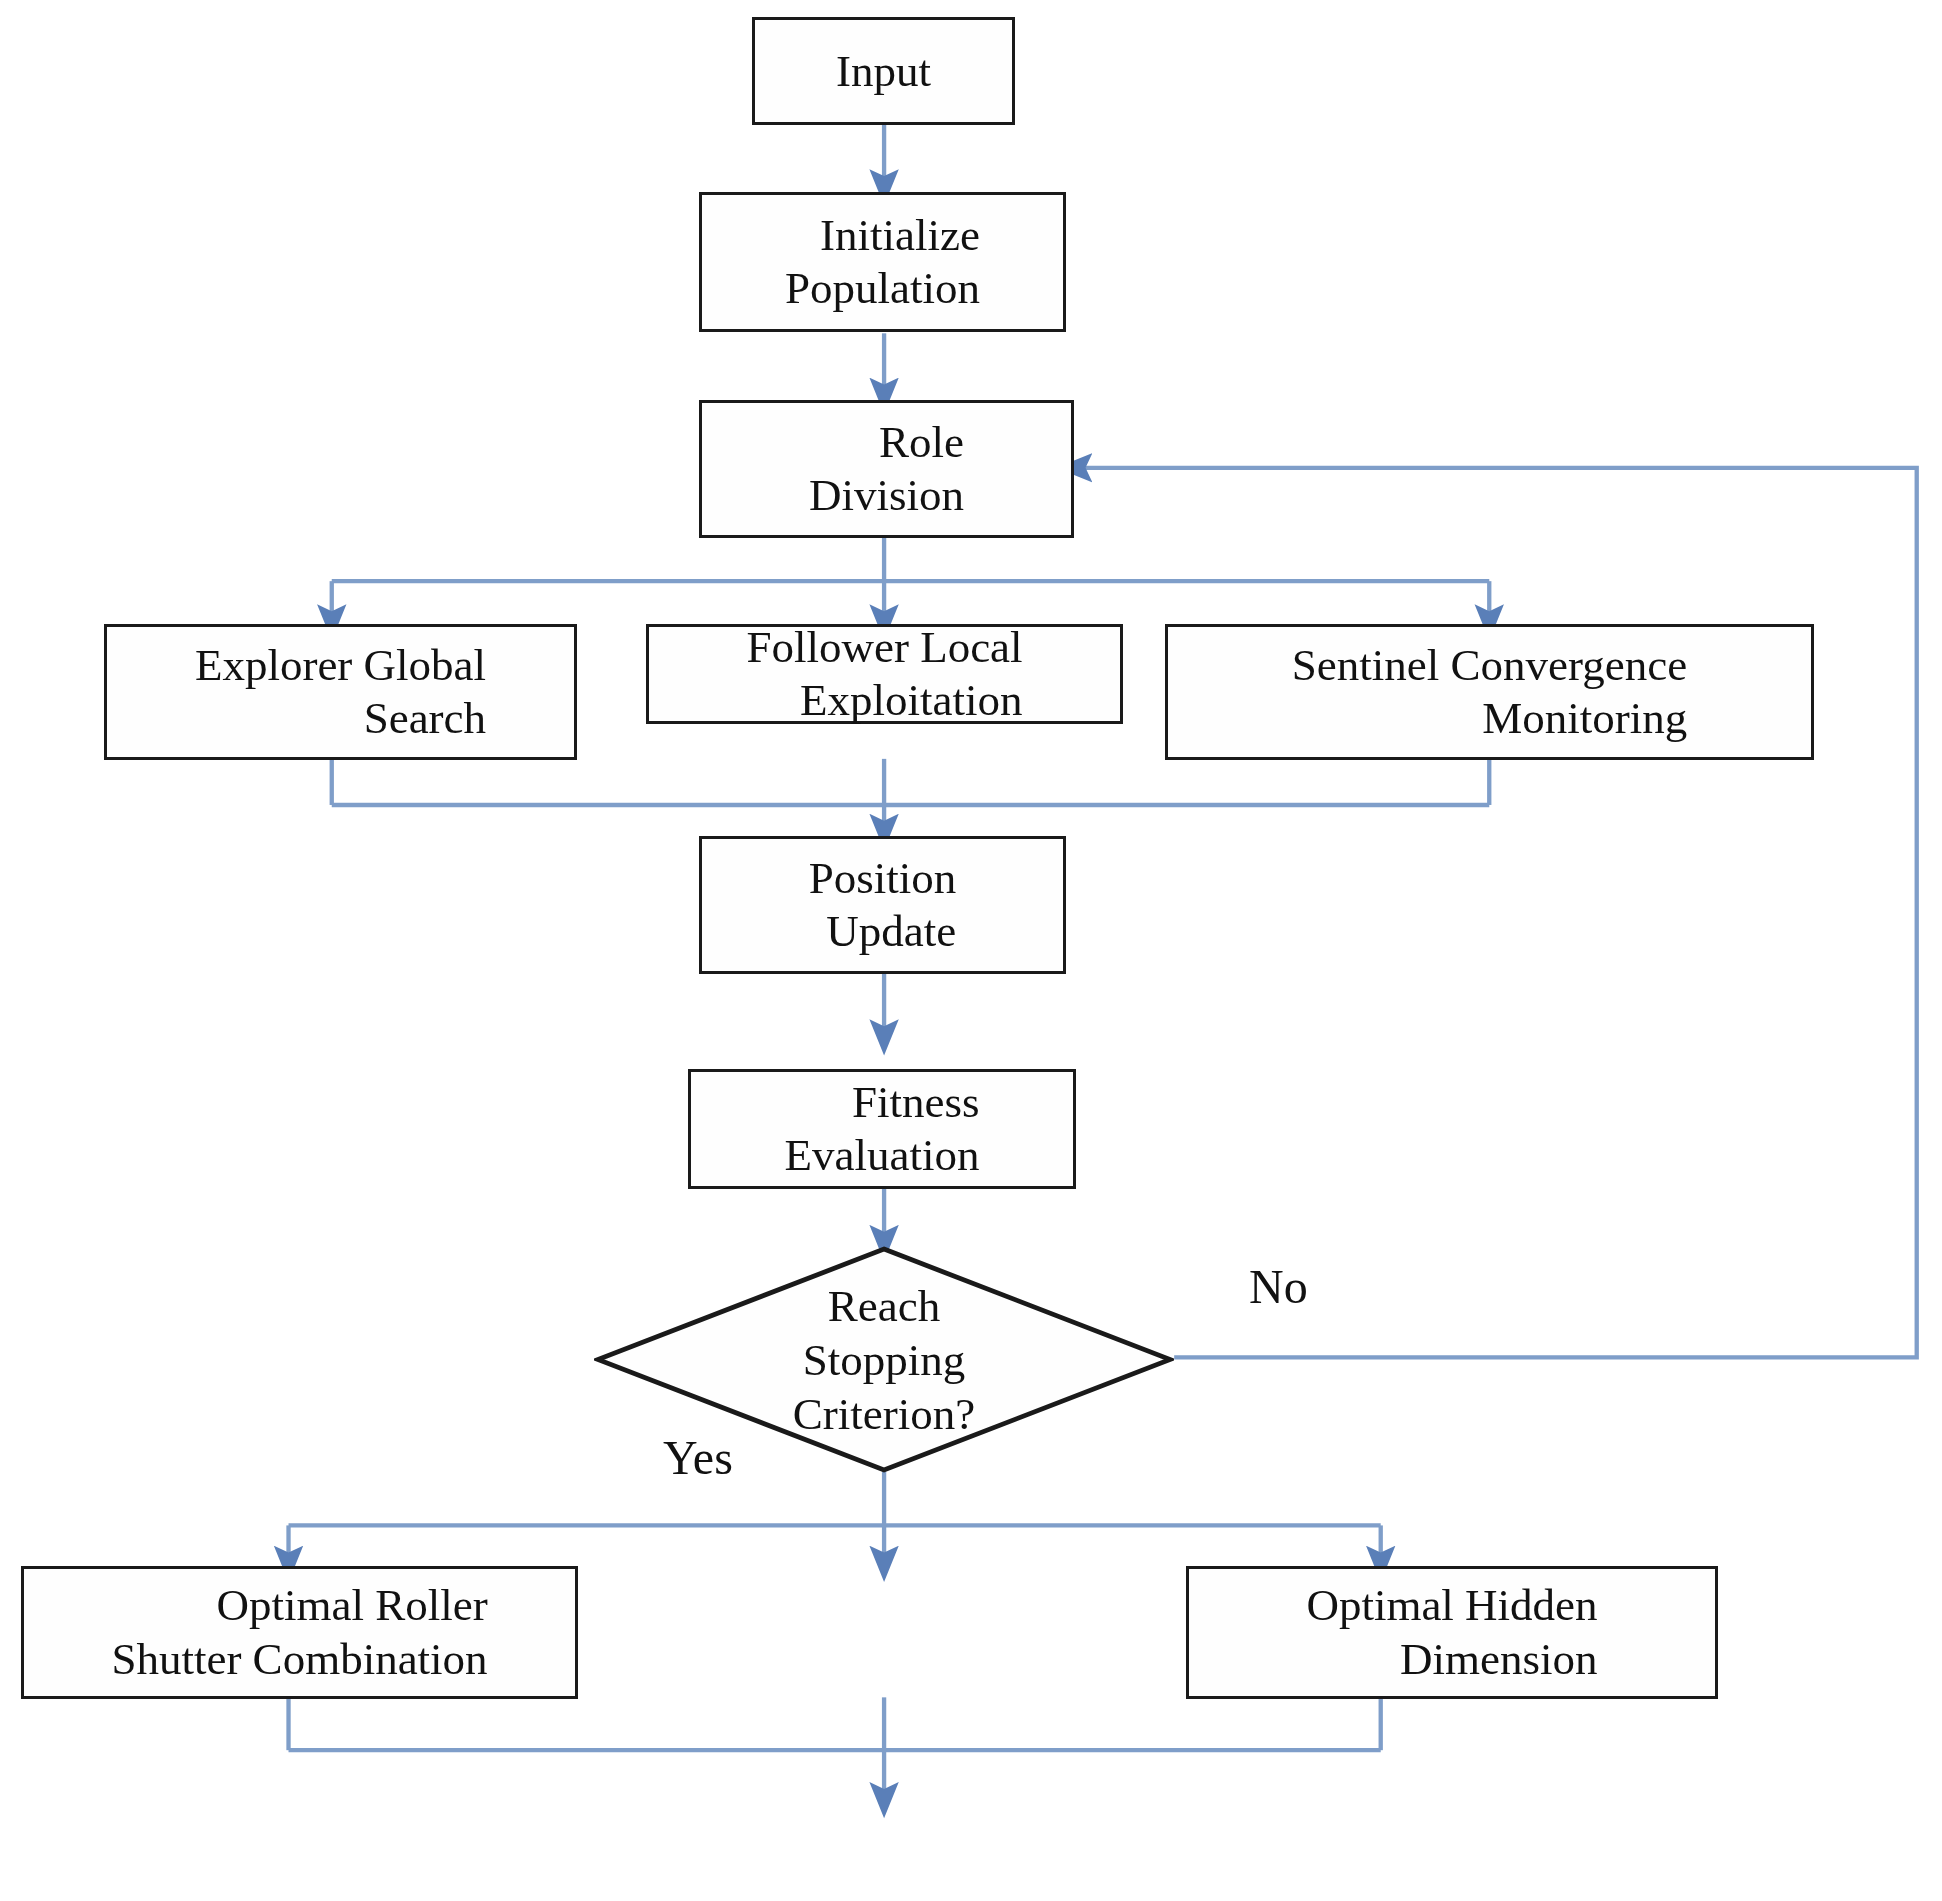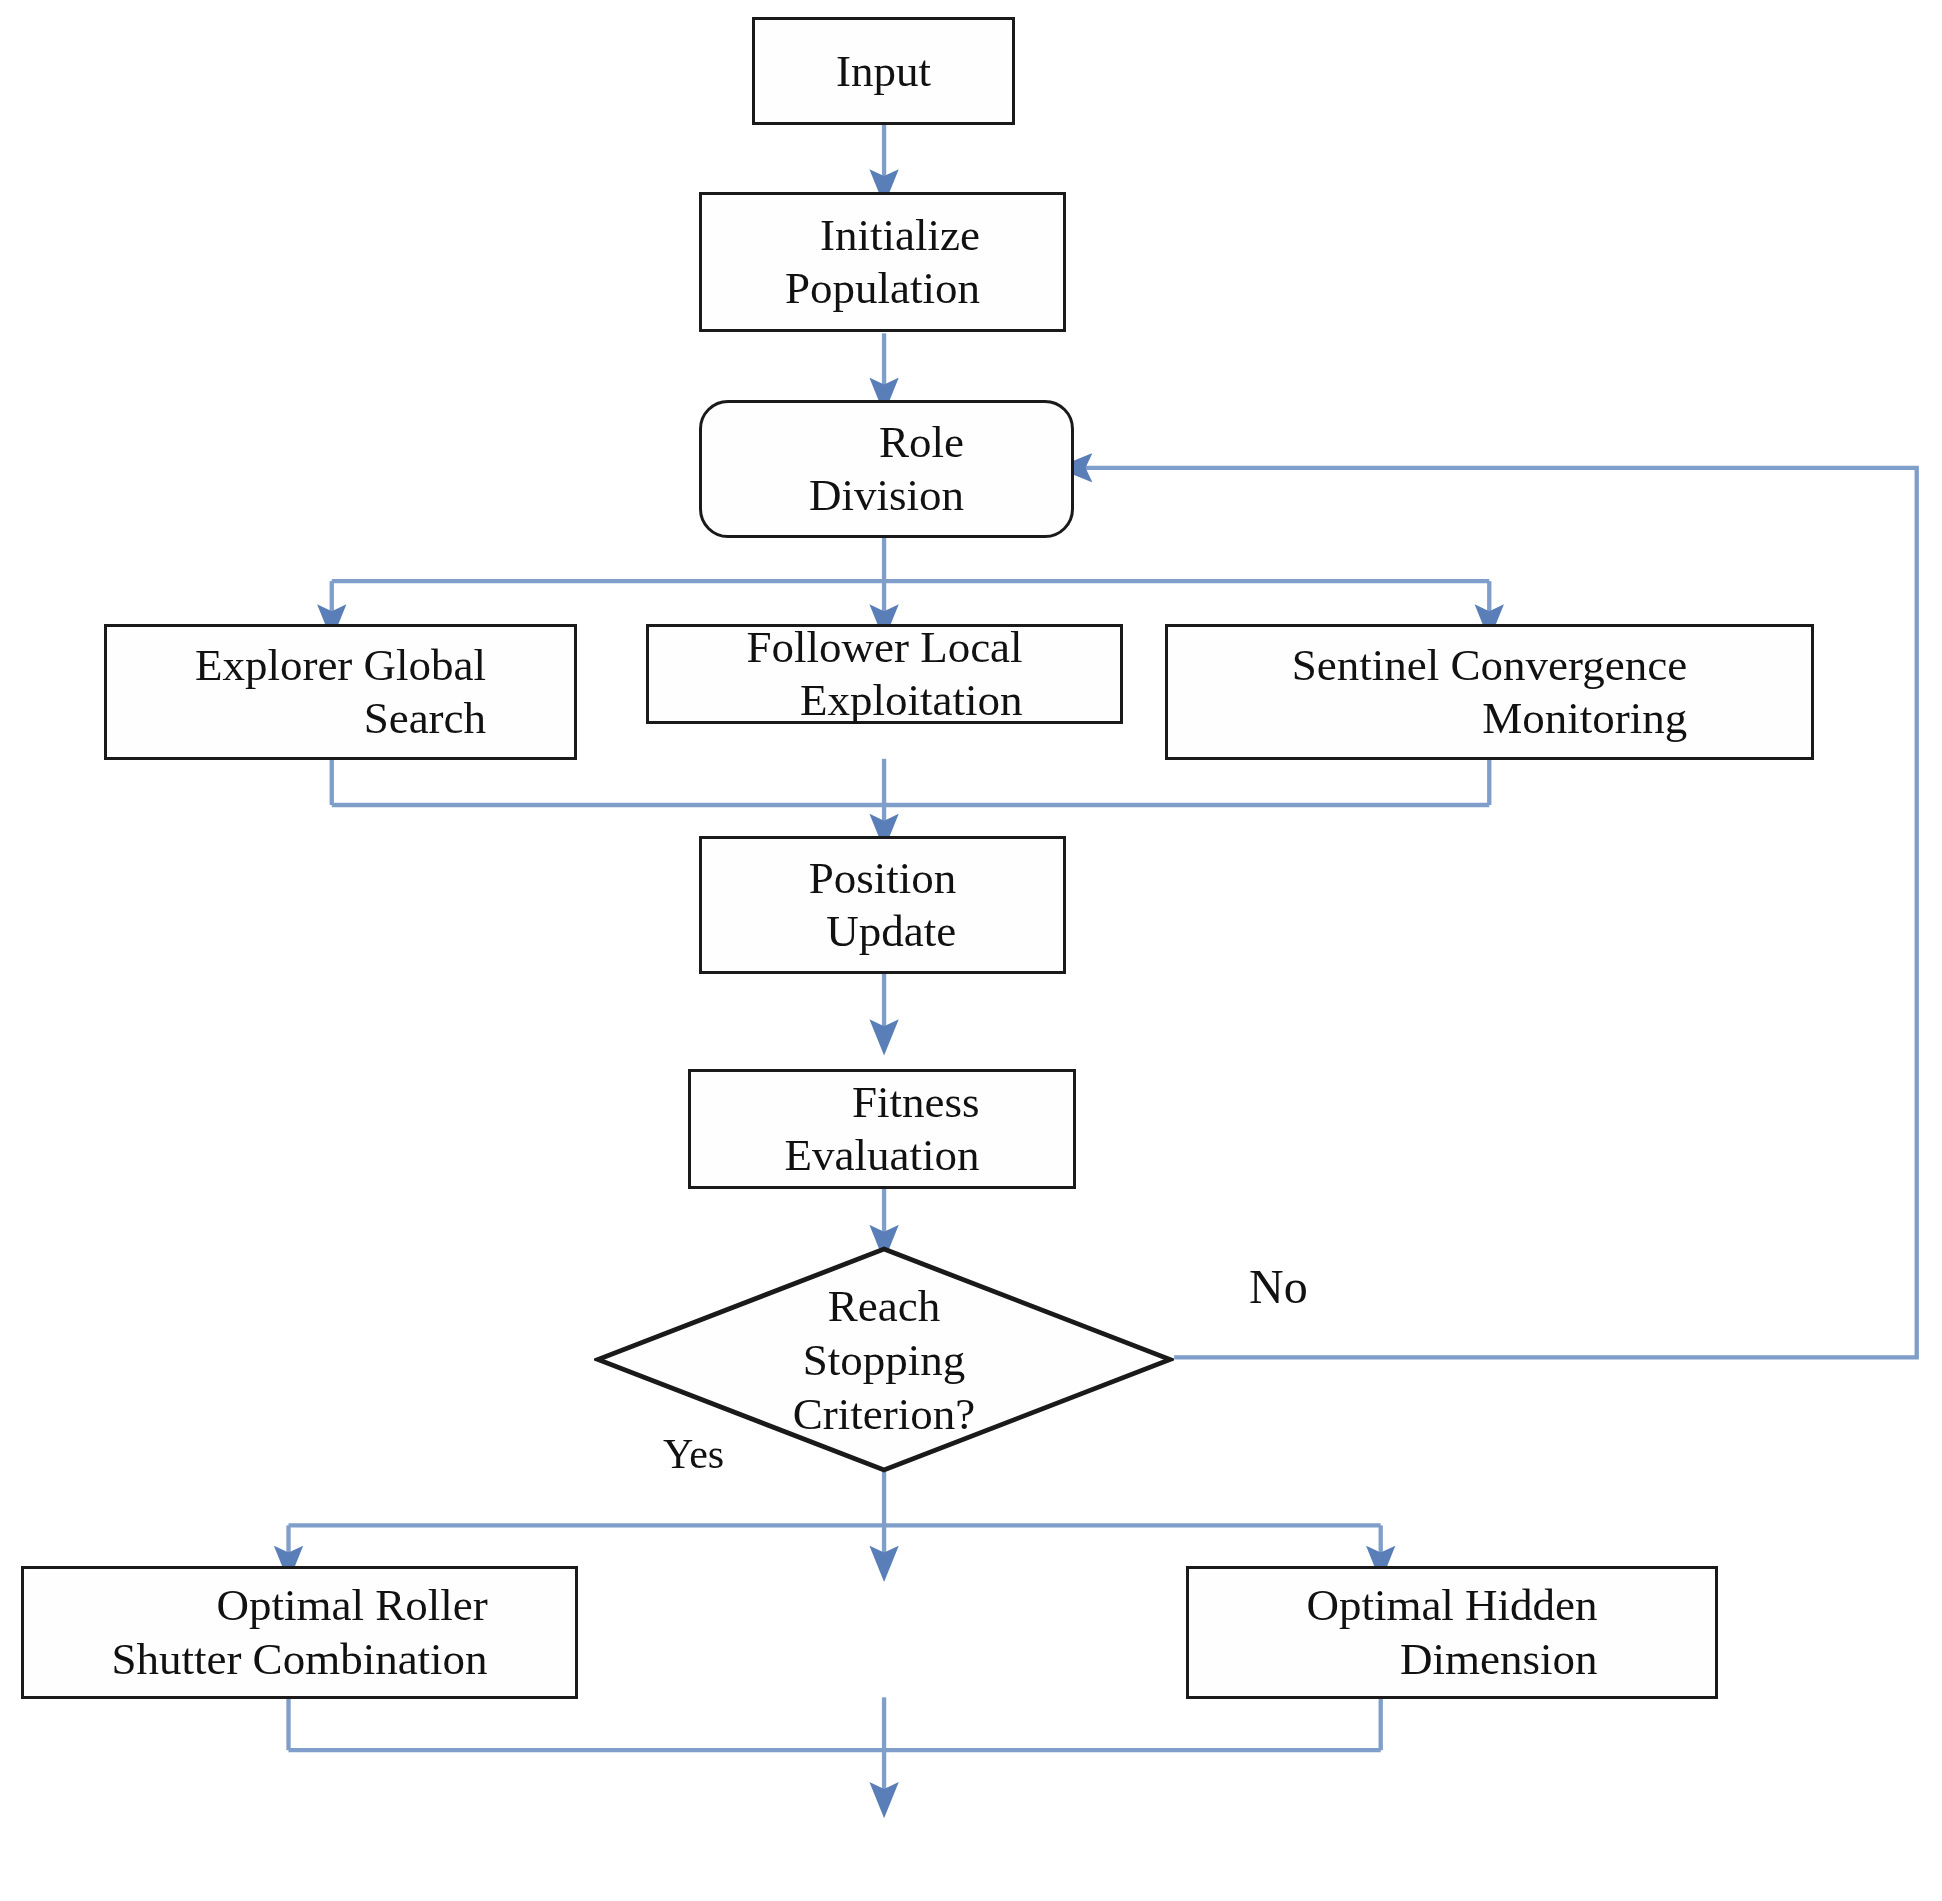--- a/index.html
+++ b/index.html
@@ -70,21 +70,21 @@
     <span class="txt">Input</span>
   </div>
 
   <div class="node" style="left:699px;top:192px;width:367px;height:140px;font-size:45px;">
     <span class="txt">
       <span>Initialize</span><br>
       <span>Population</span>
     </span>
   </div>
 
-  <div class="node" style="left:699px;top:400px;width:375px;height:138px;font-size:45px;border-radius:29px;">
+  <div class="node" style="left:699px;top:400px;width:375px;height:138px;font-size:45px;">
     <span class="txt">
       <span>Role</span><br>
       <span>Division</span>
     </span>
   </div>
 
   <div class="node" style="left:104px;top:624px;width:473px;height:136px;font-size:45px;">
     <span class="txt">
       <span>Explorer Global</span><br>
       <span>Search</span>
@@ -127,21 +127,21 @@
       <span>
         <span>Reach</span><br>
         <span>Stopping</span><br>
         <span>Criterion?</span>
       </span>
     </div>
   </div>
 
   <div class="edgelabel" style="left:1249px;top:1259px;font-size:48px;">No</div>
 
-  <div class="edgelabel" style="left:663px;top:1430px;font-size:42px;">Yes</div>
+  <div class="edgelabel" style="left:663px;top:1430px;font-size:48px;">Yes</div>
 
   <div class="node" style="left:21px;top:1566px;width:557px;height:133px;font-size:45px;">
     <span class="txt">
       <span>Optimal Roller</span><br>
       <span>Shutter Combination</span>
     </span>
   </div>
 
 
   <div class="node" style="left:1186px;top:1566px;width:532px;height:133px;font-size:45px;">

